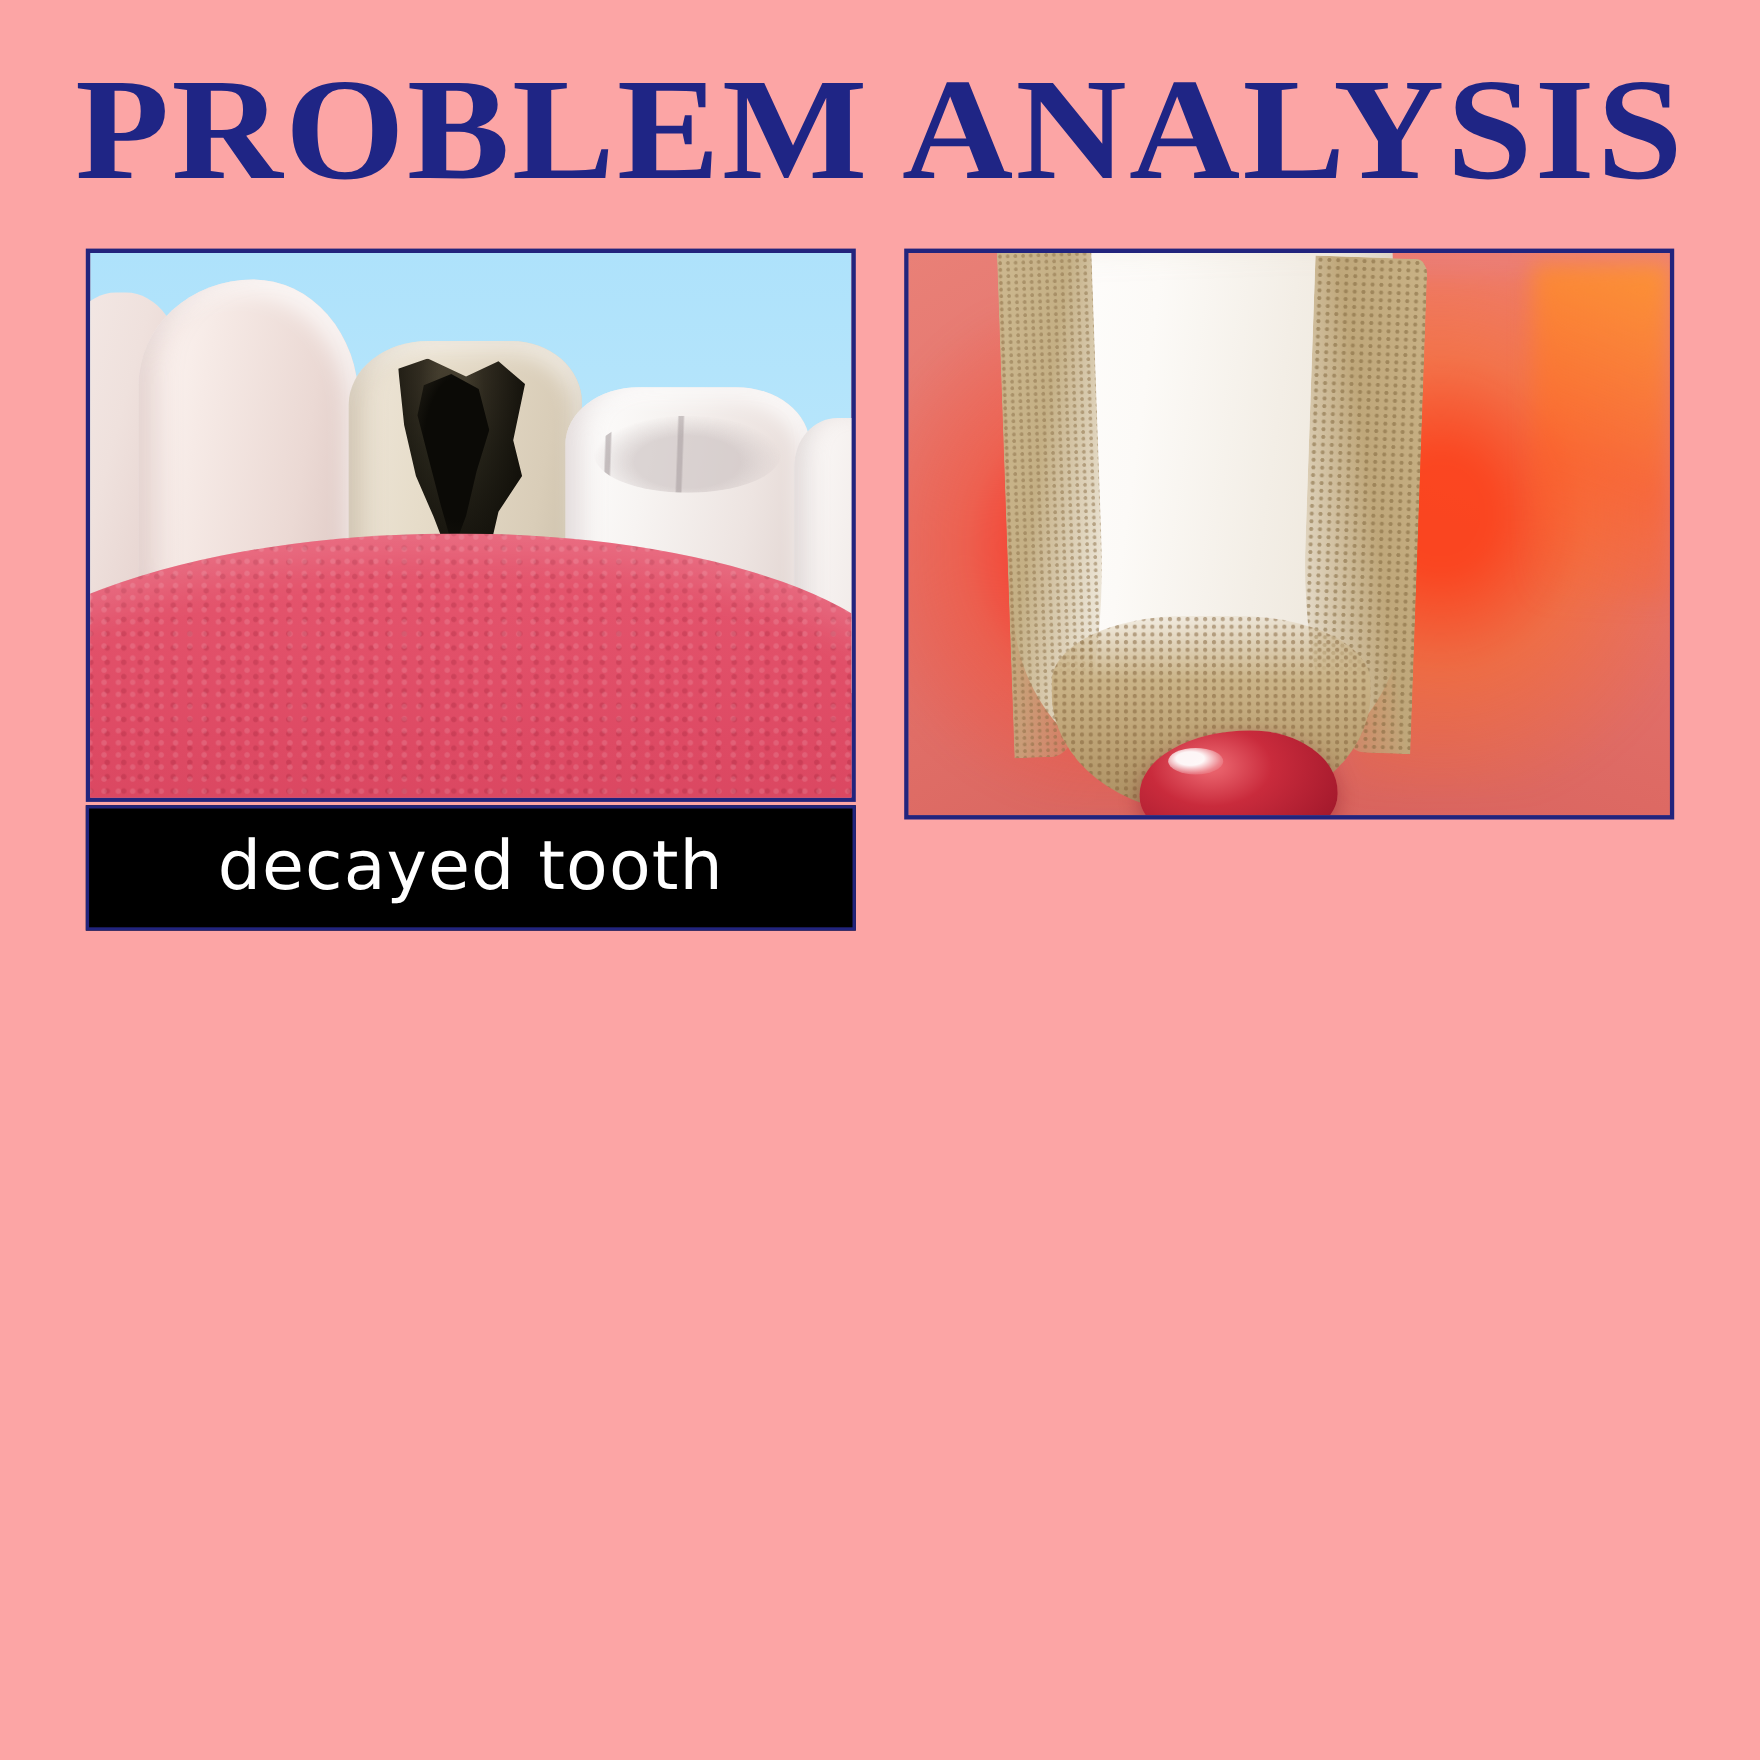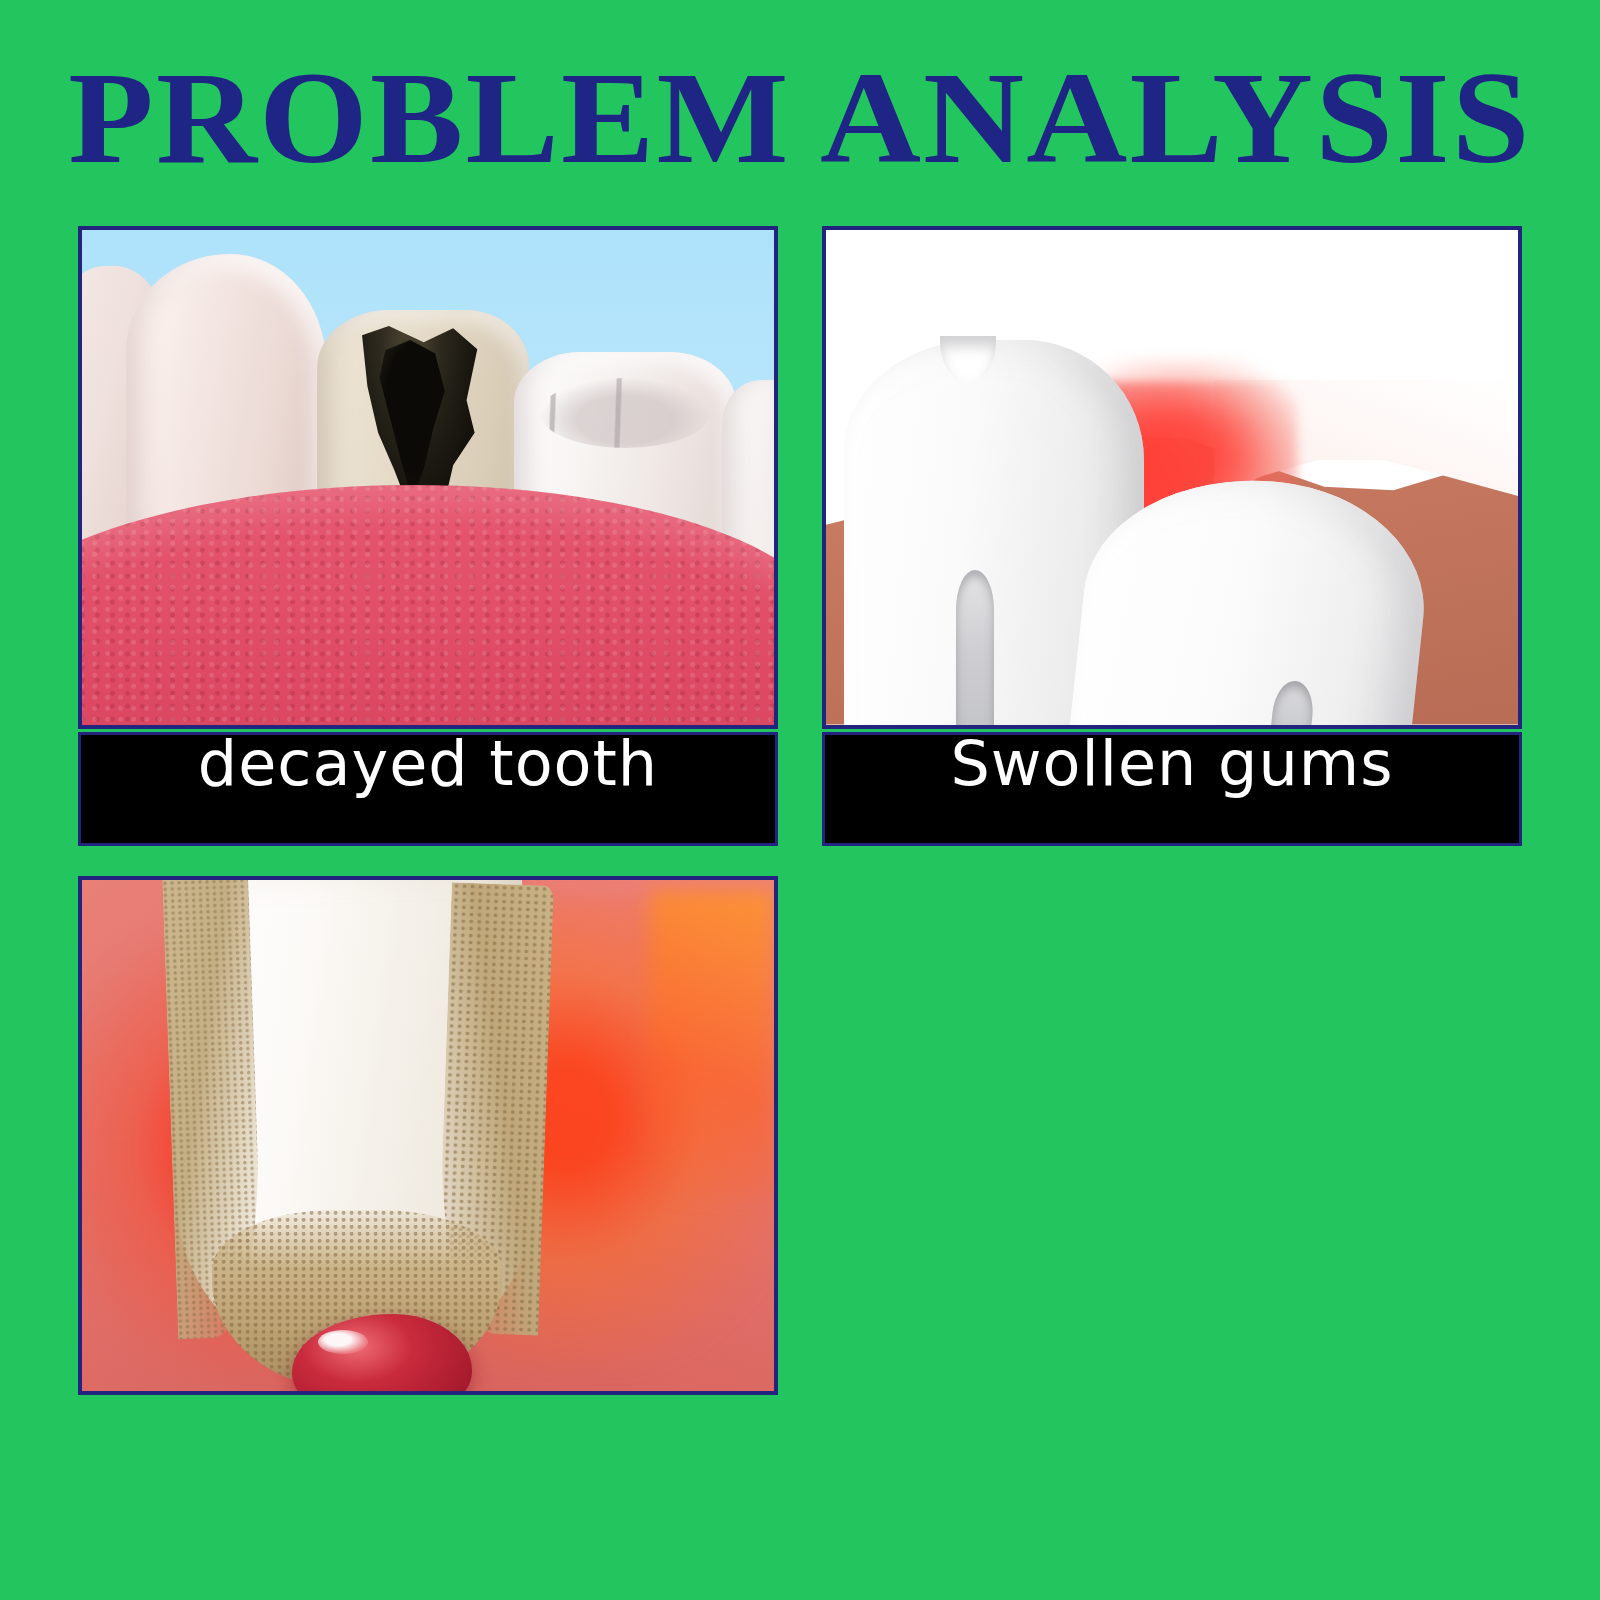--- a/index.html
+++ b/index.html
@@ -2,21 +2,21 @@
 <html><head>
 <meta charset="utf-8">
 <style>
   html,body{margin:0;padding:0;}
   body{
     width:1600px;height:1600px;
     background:#ffffff;
     font-family:"Liberation Sans", sans-serif;
     overflow:hidden;
   }
-  .poster{position:relative;width:1600px;height:1600px;background:#22c55e;}
+  .poster{position:relative;width:1600px;height:1600px;background:#fca5a5;}
 
   
   .title{
     position:absolute;left:0;top:52px;width:1600px;
     text-align:center;
     font-family:"Liberation Serif", serif;
     font-weight:700;
     font-size:132px;
     line-height:132px;
     letter-spacing:2px;
@@ -46,21 +46,21 @@
     overflow:hidden;
     background:#fff;
   }
   .caption{
     position:relative;
     height:118px;
     margin-top:3px;
     border:3px solid #22247D;
     box-sizing:border-box;
     background:#000000;
-    display:flex;justify-content:center;
+    display:flex;align-items:center;justify-content:center;
   }
   .caption span{
     color:#ffffff;
     font-family:"DejaVu Sans", sans-serif;
     font-size:62px;
     line-height:62px;
     font-weight:400;
     letter-spacing:1px;
     transform:translateY(-2px);
   }
@@ -356,38 +356,20 @@
           <div class="fissure"></div>
         </div>
         <div class="tooth t4"></div>
         <div class="tongue"></div>
       </div>
       <div class="caption">
         <span>decayed tooth</span>
       </div>
     </div>
 
-    <div class="card">
-      <div class="figure p2">
-        <div class="gumfill"></div>
-        <div class="gumwhite"></div>
-        <div class="inflame"></div>
-        <div class="inflame2"></div>
-        <div class="tooth tA">
-          <div class="notch"></div>
-          <div class="rootsplit"></div>
-        </div>
-        <div class="tooth tB">
-          <div class="rootsplit"></div>
-        </div>
-      </div>
-      <div class="caption">
-        <span>Swollen gums</span>
-      </div>
-    </div>
 
     <div class="card">
       <div class="figure p3">
         <div class="gumL"></div>
         <div class="gumR"></div>
         <div class="redglowL"></div>
         <div class="redglowR"></div>
         <div class="orangeR"></div>
         <div class="toothbig"></div>
         <div class="tartarL"></div>

